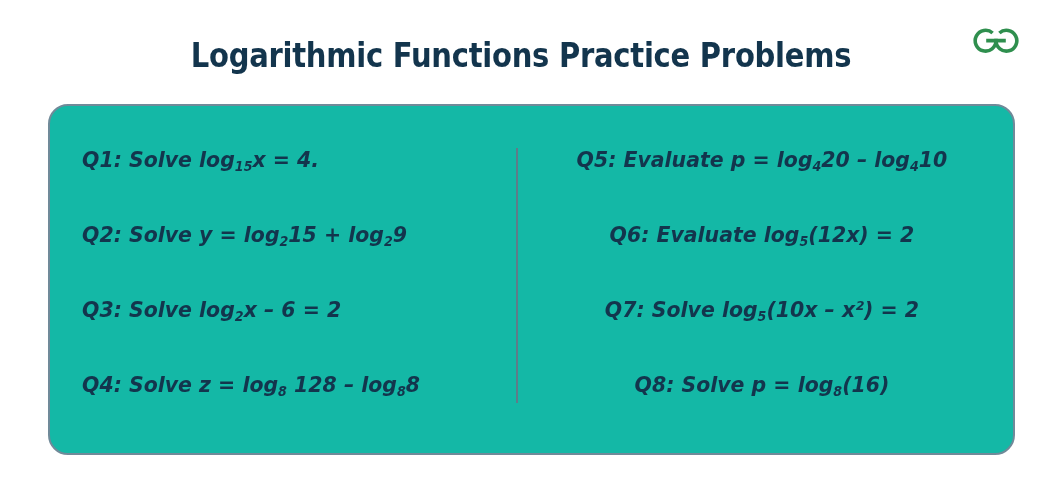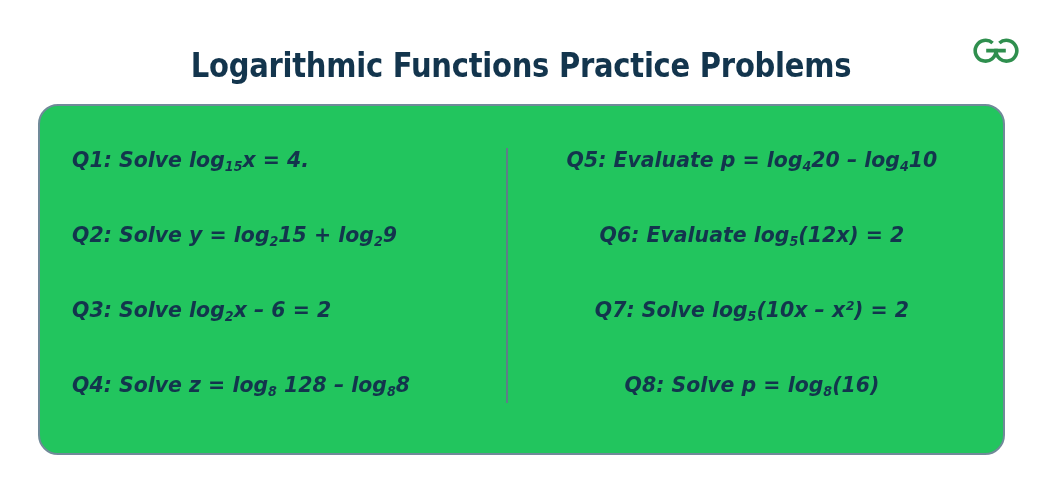--- a/index.html
+++ b/index.html
@@ -12,21 +12,21 @@
     background: #ffffff;
     font-family: "Liberation Sans", sans-serif;
     overflow: hidden;
     position: relative;
   }
 
   
   .header {
     position: absolute;
     left: 0;
-    top: 17px;
+    top: 7px;
     width: 920px;
     height: 104px;
     text-decoration: underline;
   }
   .page-title {
     position: absolute;
     left: 0;
     top: 29px;
     width: 1042px;
     text-align: center;
@@ -46,26 +46,26 @@
     left: 967px;
     top: 14px;
     width: 58px;
     height: 38px;
   }
   .brand-logo svg { display: block; }
 
   
   .card {
     position: absolute;
-    left: 38px;
+    left: 48px;
     top: 104px;
     width: 967px;
     height: 351px;
     box-sizing: border-box;
-    background: #22c55e;
+    background: #14b8a6;
     border: 2px solid #708a99;
     border-radius: 20px;
   }
 
   .card-inner {
     position: relative;
     width: 100%;
     height: 100%;
   }
 

